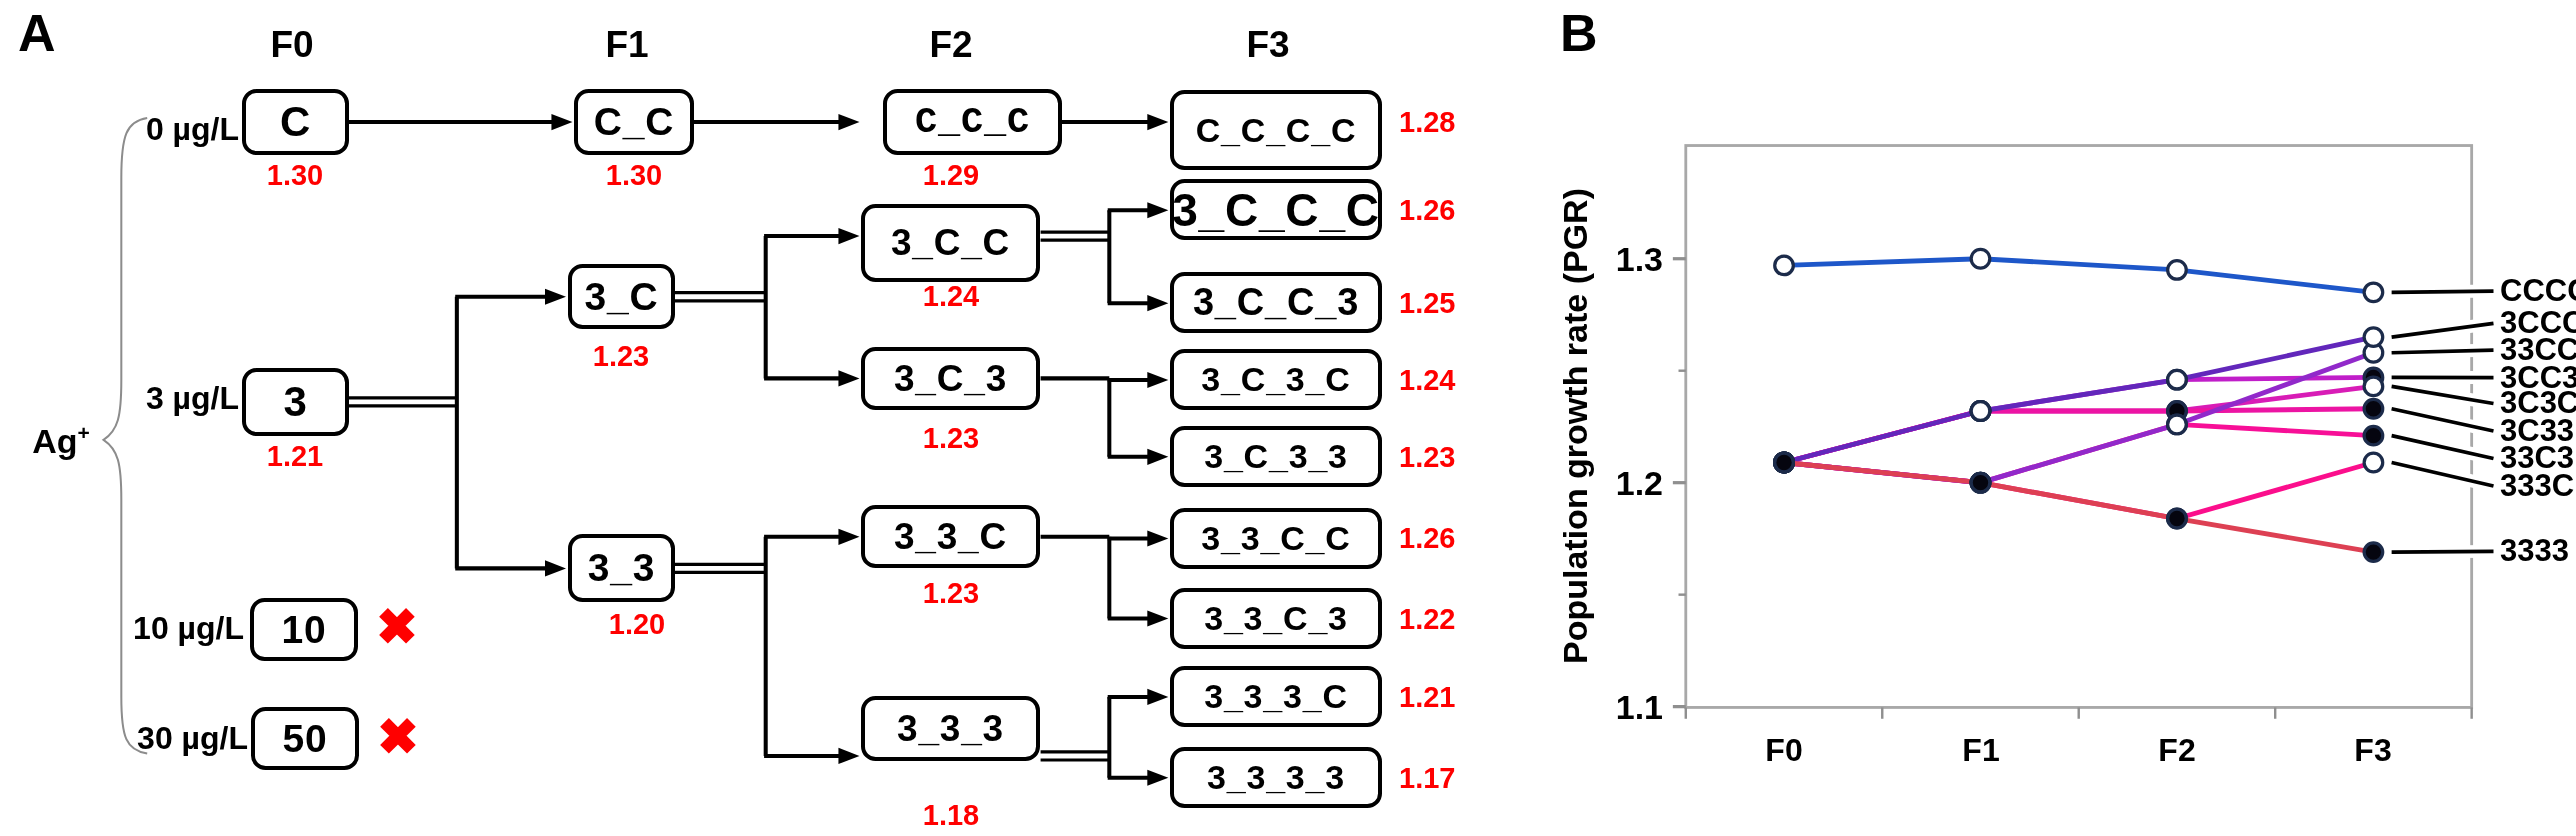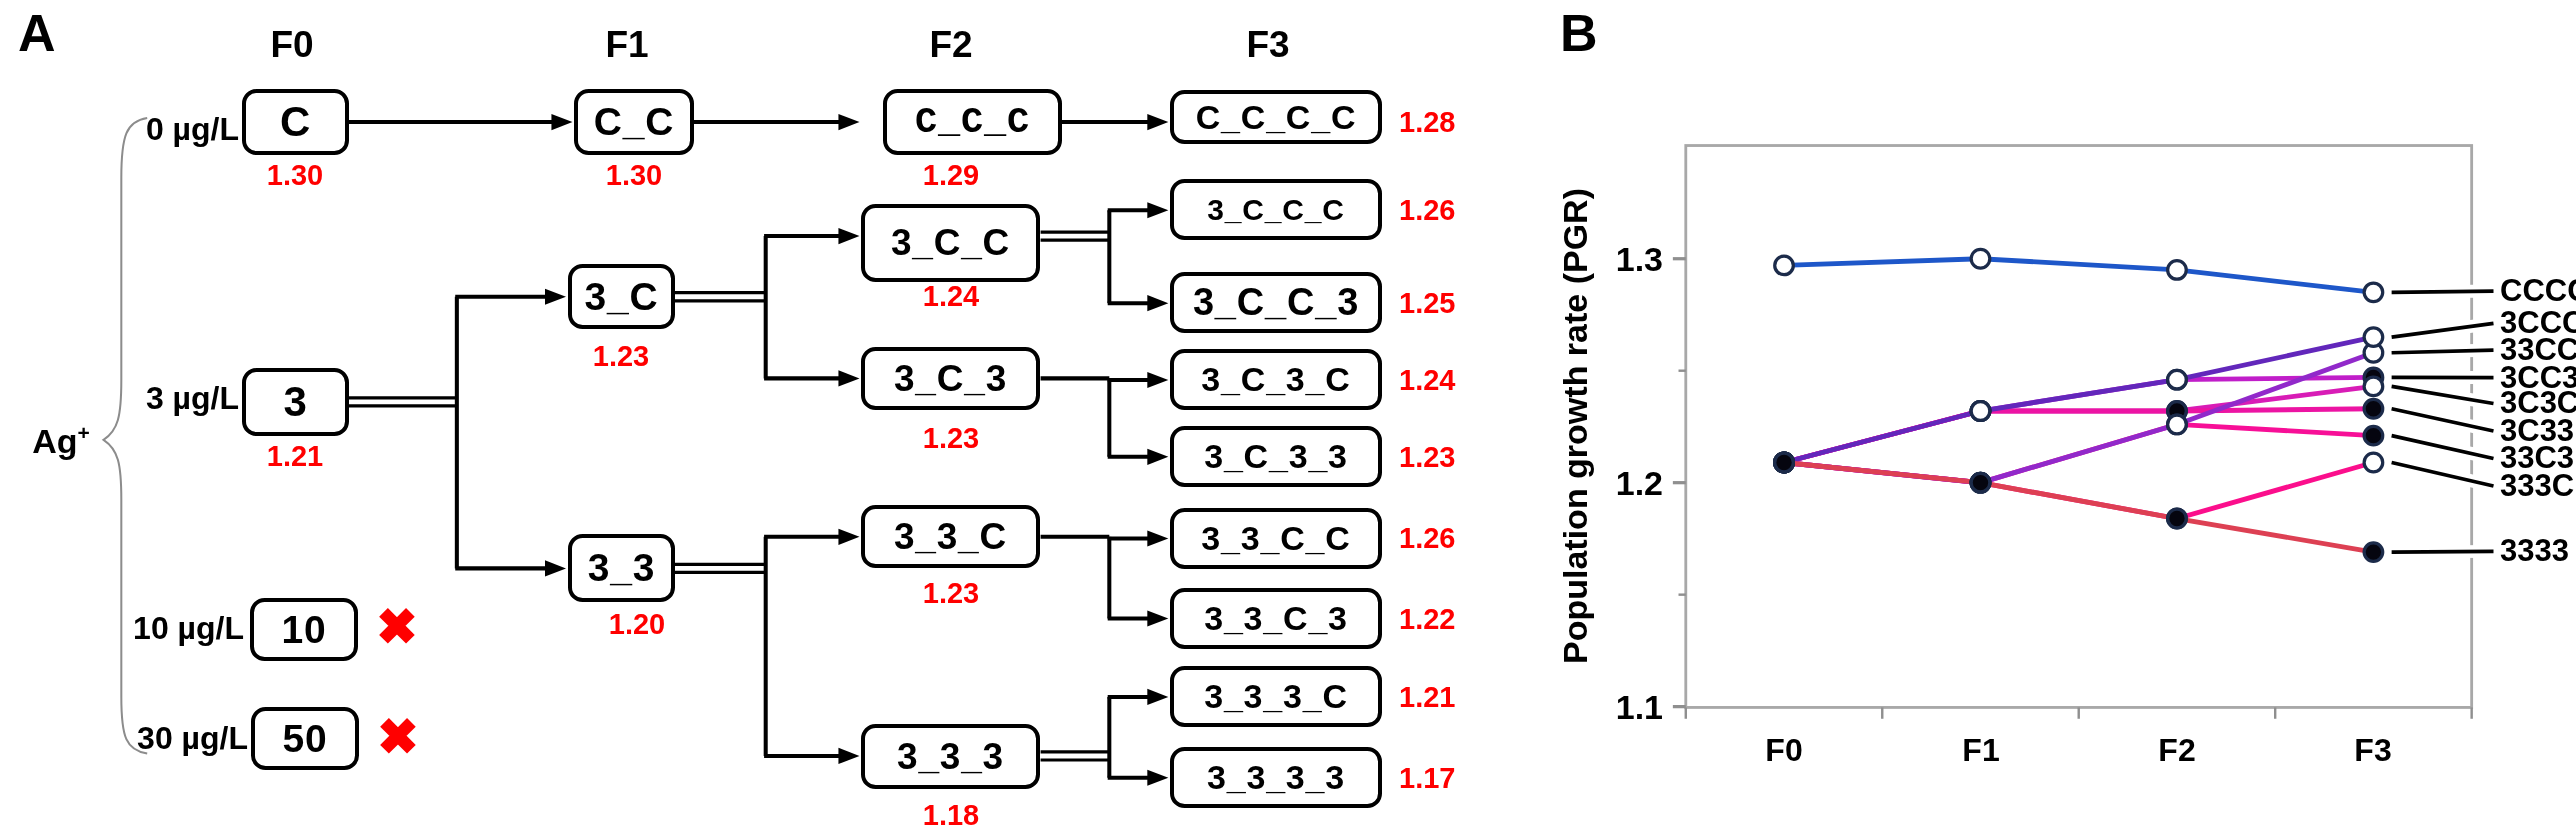--- a/index.html
+++ b/index.html
@@ -172,37 +172,37 @@
     <div class="dose" style="left: 239px; top: 129px;">0 µg/L</div>
     <div class="dose" style="left: 239px; top: 398px;">3 µg/L</div>
     <div class="dose" style="left: 244px; top: 628px;">10 µg/L</div>
     <div class="dose" style="left: 248px; top: 738px;">30 µg/L</div>
     <div class="node" style="left: 242px; top: 89px; width: 107px; height: 66px; font-size: 42px;">C</div>
     <div class="pgr" style="left: 295px; top: 175px;">1.30</div>
     <div class="node" style="left: 574px; top: 89px; width: 120px; height: 66px; font-size: 39px;">C_C</div>
     <div class="pgr" style="left: 634px; top: 175px;">1.30</div>
     <div class="node" style="left: 883px; top: 89px; width: 179px; height: 66px; font-size: 37px; font-family: Liberation Mono, monospace;">C_C_C</div>
     <div class="pgr" style="left: 951px; top: 175px;">1.29</div>
-    <div class="node" style="left: 1170px; top: 90px; width: 212px; height: 54px; font-size: 34px;">C_C_C_C</div>
+    <div class="node" style="left: 1170px; top: 90px; width: 212px; height: 80px; font-size: 34px;">C_C_C_C</div>
     <div class="pgr pgr-right" style="left: 1399px; top: 122px;">1.28</div>
     <div class="node" style="left: 242px; top: 368px; width: 107px; height: 68px; font-size: 42px;">3</div>
     <div class="pgr" style="left: 295px; top: 456px;">1.21</div>
     <div class="node" style="left: 568px; top: 264px; width: 107px; height: 65px; font-size: 39px;">3_C</div>
     <div class="pgr" style="left: 621px; top: 356px;">1.23</div>
     <div class="node" style="left: 568px; top: 534px; width: 107px; height: 68px; font-size: 39px;">3_3</div>
     <div class="pgr" style="left: 621px; top: 624px; margin-left: 16px;">1.20</div>
     <div class="node" style="left: 861px; top: 204px; width: 179px; height: 78px; font-size: 37px;">3_C_C</div>
     <div class="pgr" style="left: 951px; top: 296px;">1.24</div>
     <div class="node" style="left: 861px; top: 347px; width: 179px; height: 63px; font-size: 37px;">3_C_3</div>
     <div class="pgr" style="left: 951px; top: 438px;">1.23</div>
     <div class="node" style="left: 861px; top: 505px; width: 179px; height: 63px; font-size: 37px;">3_3_C</div>
     <div class="pgr" style="left: 951px; top: 593px;">1.23</div>
-    <div class="node" style="left: 861px; top: 724px; width: 179px; height: 65px; font-size: 37px;">3_3_3</div>
+    <div class="node" style="left: 861px; top: 696px; width: 179px; height: 65px; font-size: 37px;">3_3_3</div>
     <div class="pgr" style="left: 951px; top: 815px;">1.18</div>
-    <div class="node" style="left: 1170px; top: 179px; width: 212px; height: 61px; font-size: 30px;">3_C_C_C</div>
+    <div class="node" style="left: 1170px; top: 179px; width: 212px; height: 61px; font-size: 46px;">3_C_C_C</div>
     <div class="pgr pgr-right" style="left: 1399px; top: 210px;">1.26</div>
     <div class="node" style="left: 1170px; top: 272px; width: 212px; height: 61px; font-size: 38px;">3_C_C_3</div>
     <div class="pgr pgr-right" style="left: 1399px; top: 303px;">1.25</div>
     <div class="node" style="left: 1170px; top: 349px; width: 212px; height: 61px; font-size: 34px;">3_C_3_C</div>
     <div class="pgr pgr-right" style="left: 1399px; top: 380px;">1.24</div>
     <div class="node" style="left: 1170px; top: 426px; width: 212px; height: 61px; font-size: 34px;">3_C_3_3</div>
     <div class="pgr pgr-right" style="left: 1399px; top: 457px;">1.23</div>
     <div class="node" style="left: 1170px; top: 508px; width: 212px; height: 61px; font-size: 34px;">3_3_C_C</div>
     <div class="pgr pgr-right" style="left: 1399px; top: 538px;">1.26</div>
     <div class="node" style="left: 1170px; top: 588px; width: 212px; height: 61px; font-size: 34px;">3_3_C_3</div>

